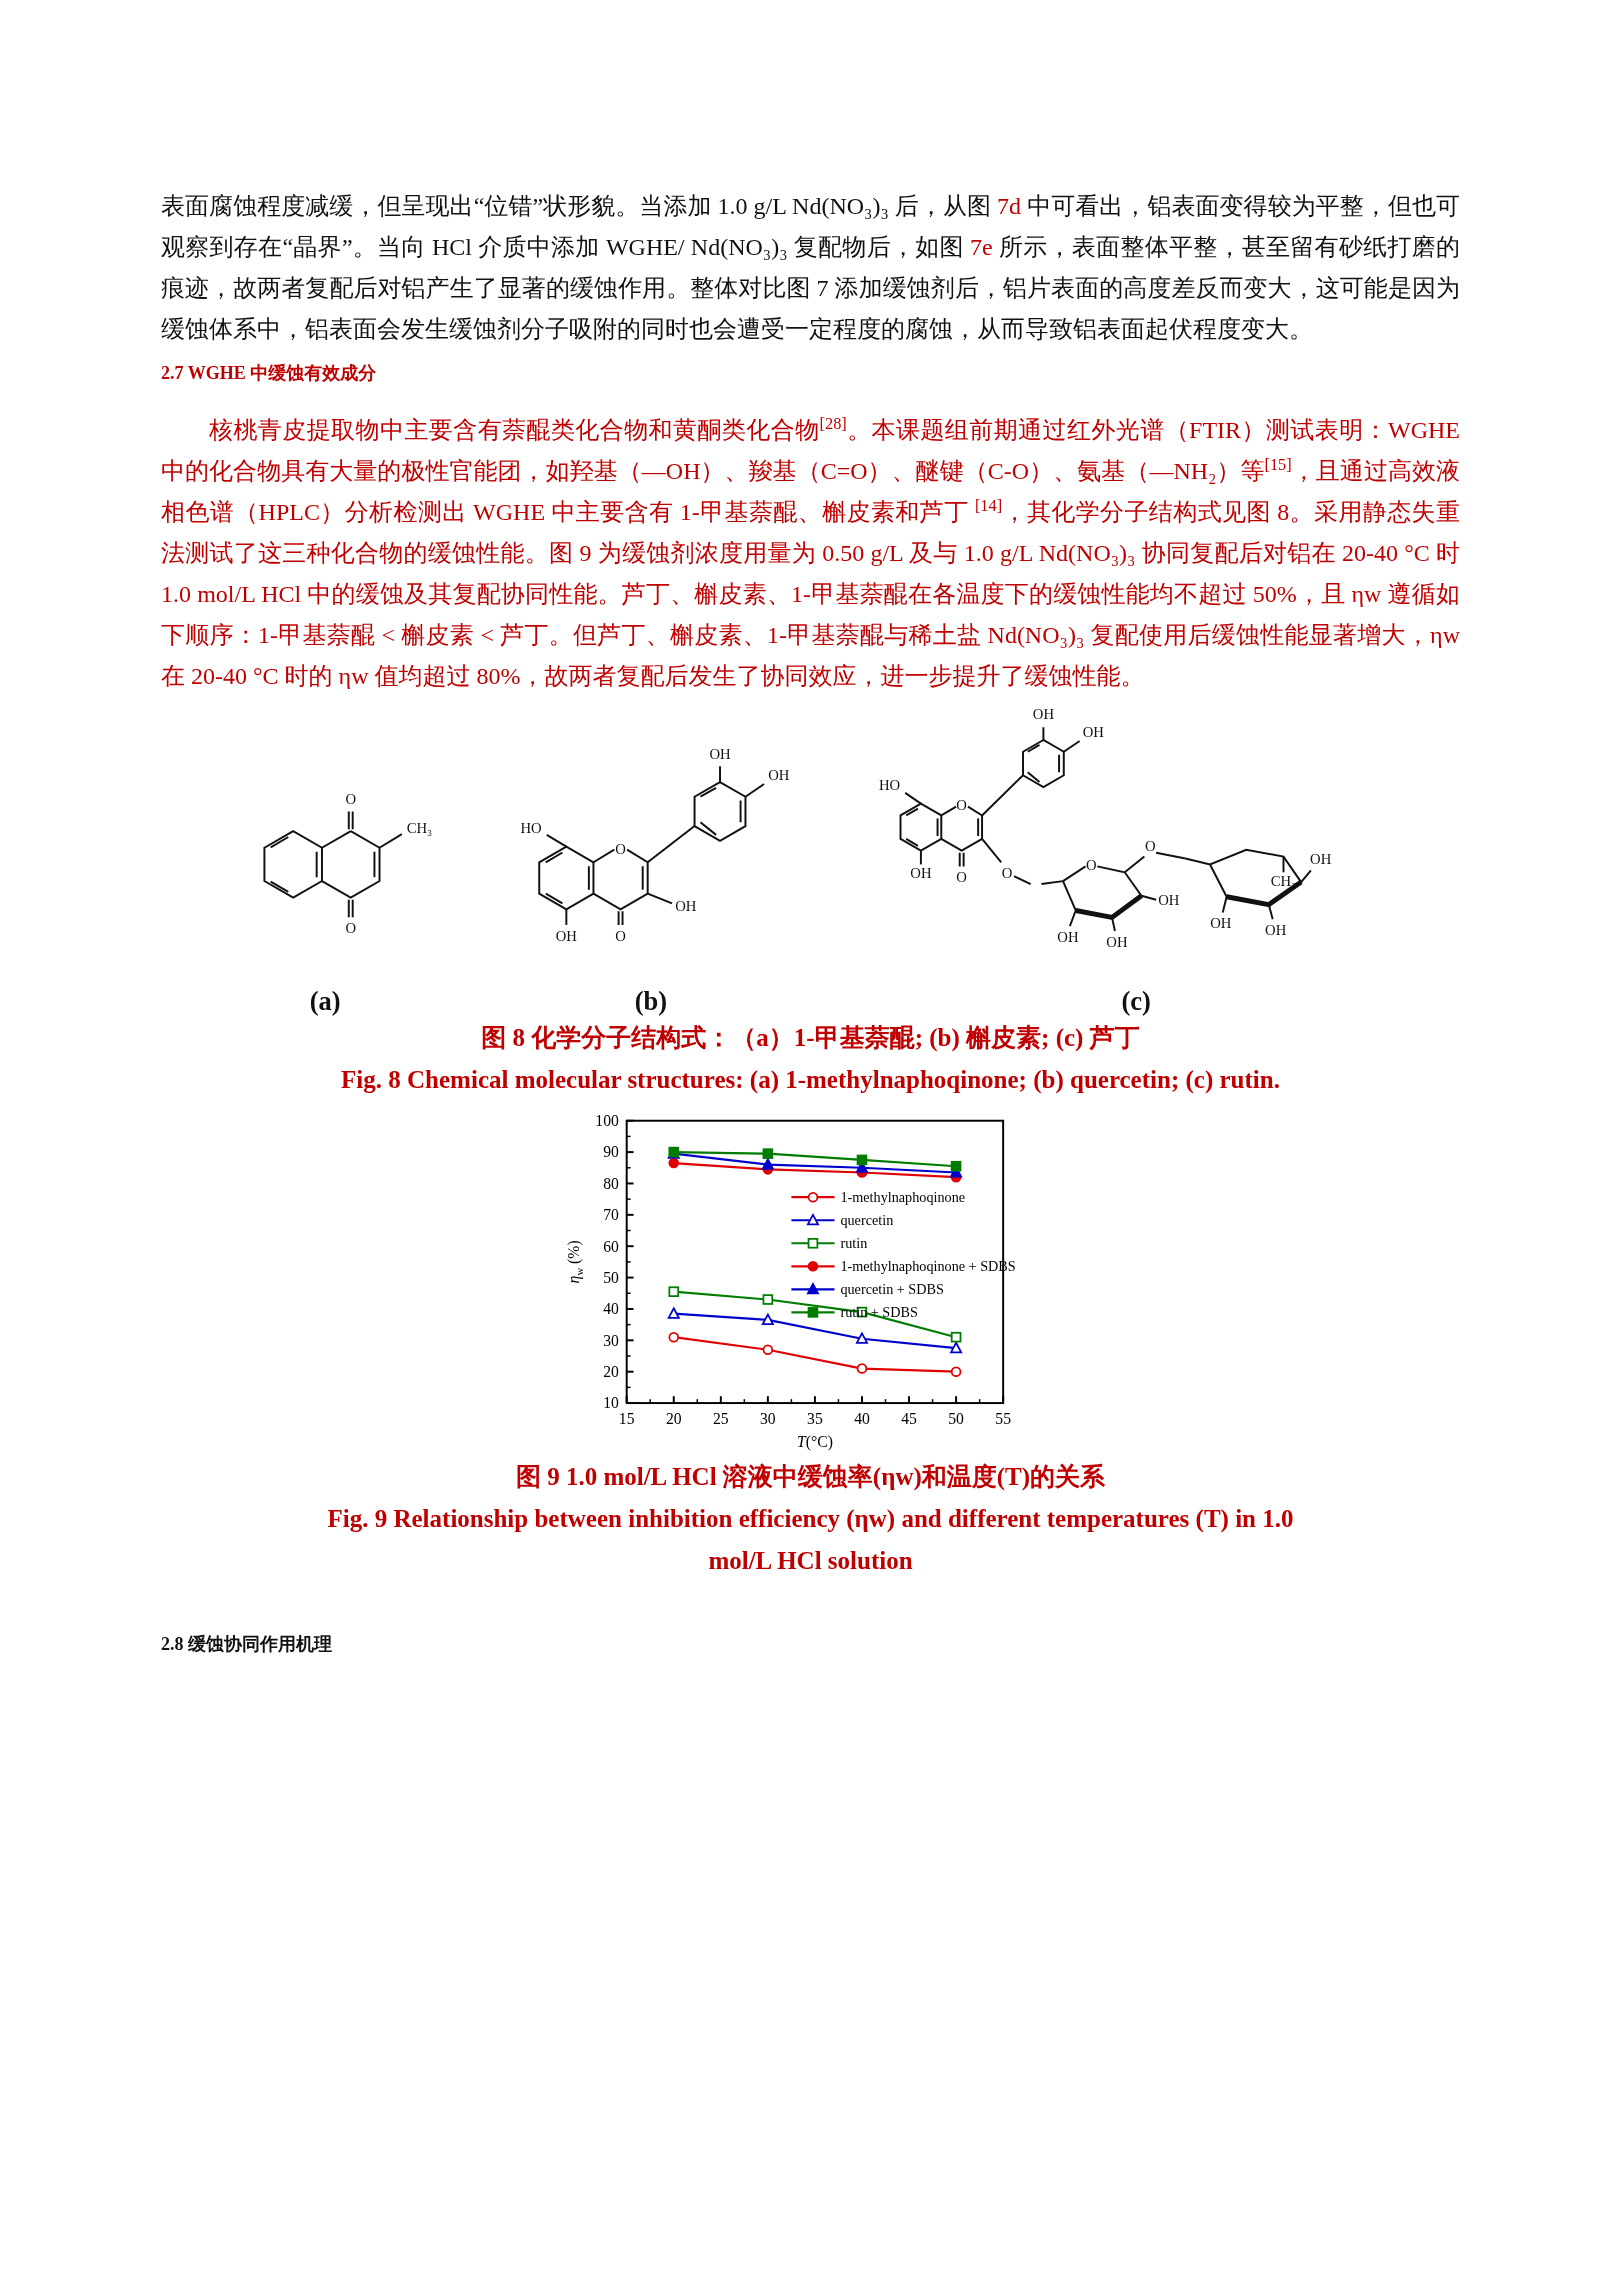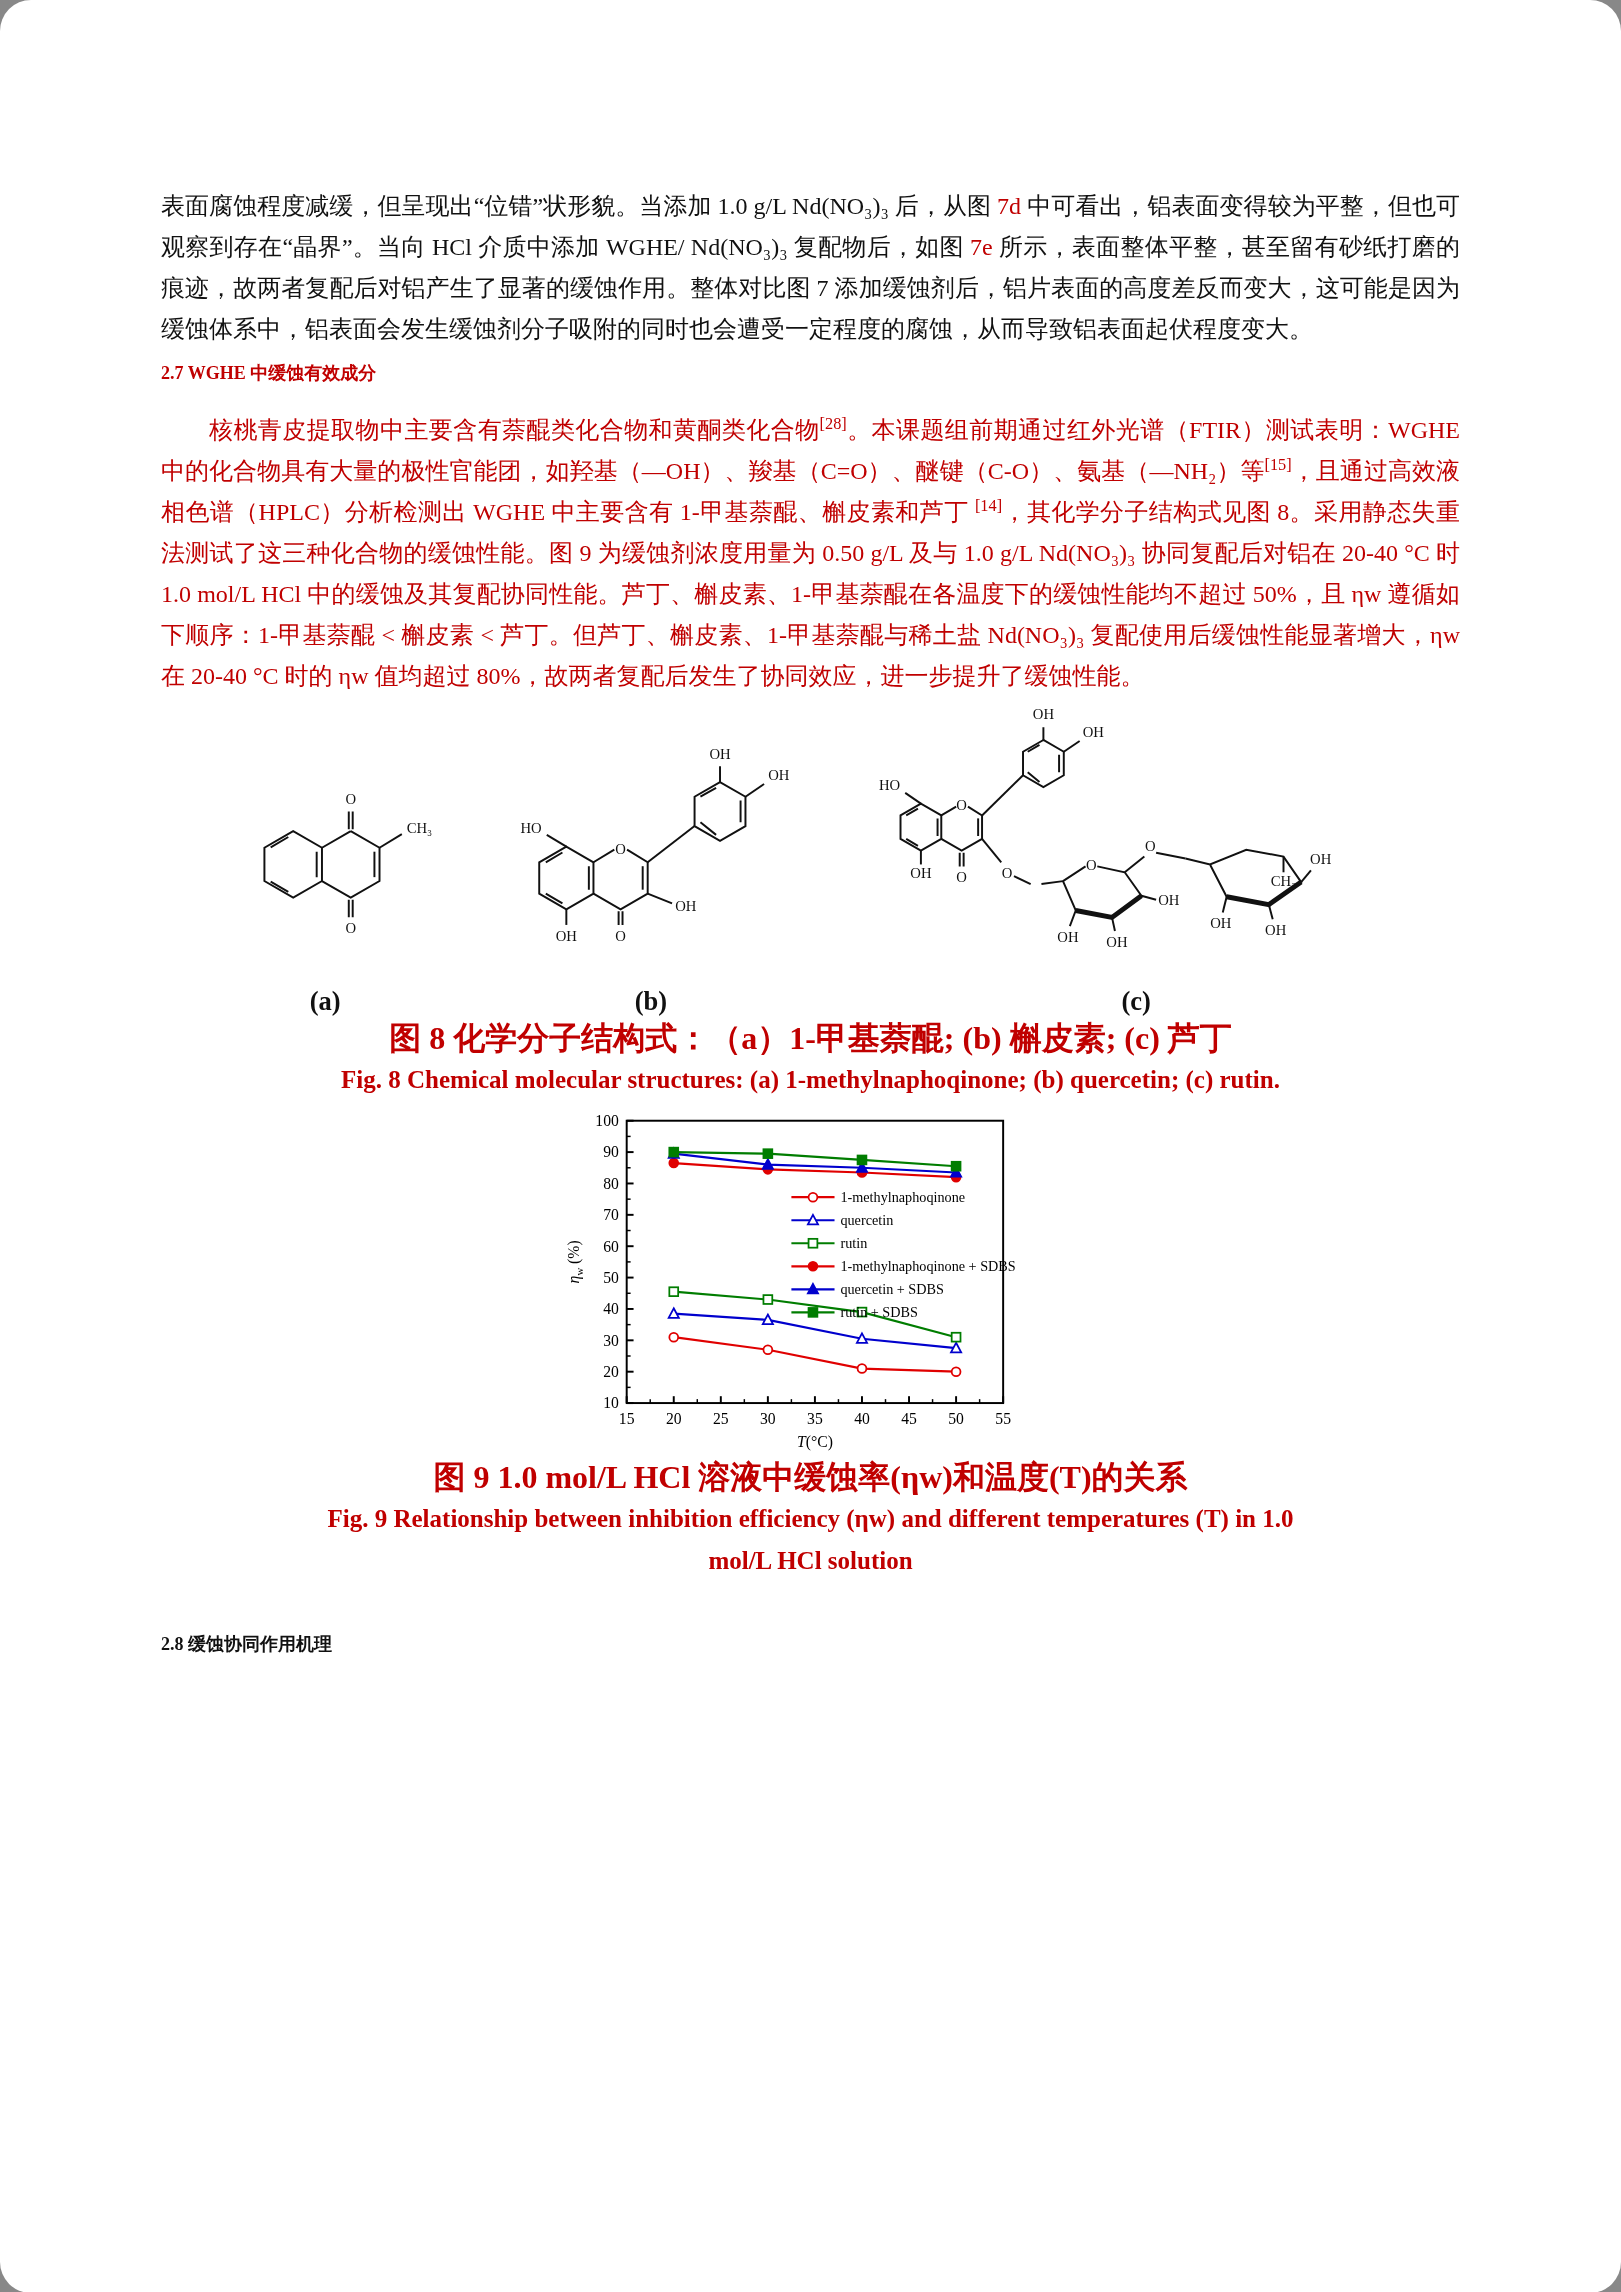--- a/index.html
+++ b/index.html
@@ -1,21 +1,20 @@
 <!DOCTYPE html>
 <html style="--red: #c00000;"><head>
 <meta charset="utf-8">
 <style>
   html,body{margin:0;padding:0;background:#888;}
   .page{
     width:1621px;height:2293px;background:#ffffff;position:relative;
     box-sizing:border-box;padding:186px 161px 0 161px;
     font-family:"Liberation Serif","DejaVu Serif",serif;
     color:#111;
-    border-radius:31px;
   }
   .body-par{
     font-size:24px;line-height:41px;text-align:justify;margin:0;
     word-break:break-all;
   }
   .indent{text-indent:2em;margin-top:15px;}
   .red{color:var(--red,#c00000);}
   .sup{vertical-align:super;font-size:0.68em;line-height:0;}
   h2.sec{
     font-size:18px;line-height:43px;margin:2px 0 2px 0;font-weight:bold;
@@ -26,21 +25,21 @@
     margin-top:13.7px;height:306px;
   }
   .mol{display:flex;flex-direction:column;align-items:center;}
   .mol-label{font-weight:bold;font-size:26.5px;margin-top:2px;}
   .mol svg{display:block;}
   .mol svg text{font-family:"Liberation Serif","DejaVu Serif",serif;font-size:15px;fill:#111;}
   .cap{
     text-align:center;font-weight:bold;color:var(--red,#c00000);
     font-size:25px;line-height:42px;margin:0;
   }
-  .cap-zh{font-size:32px;}
+  .cap-zh{font-size:25px;}
   .chart-wrap{display:flex;justify-content:center;margin-top:5.9px;}
   .pagenum{
     position:absolute;top:2084px;left:0;width:100%;text-align:center;
     font-size:23.5px;color:#111;
   }
   .spacer40{height:39px;}
 </style>
 </head>
 <body>
 

